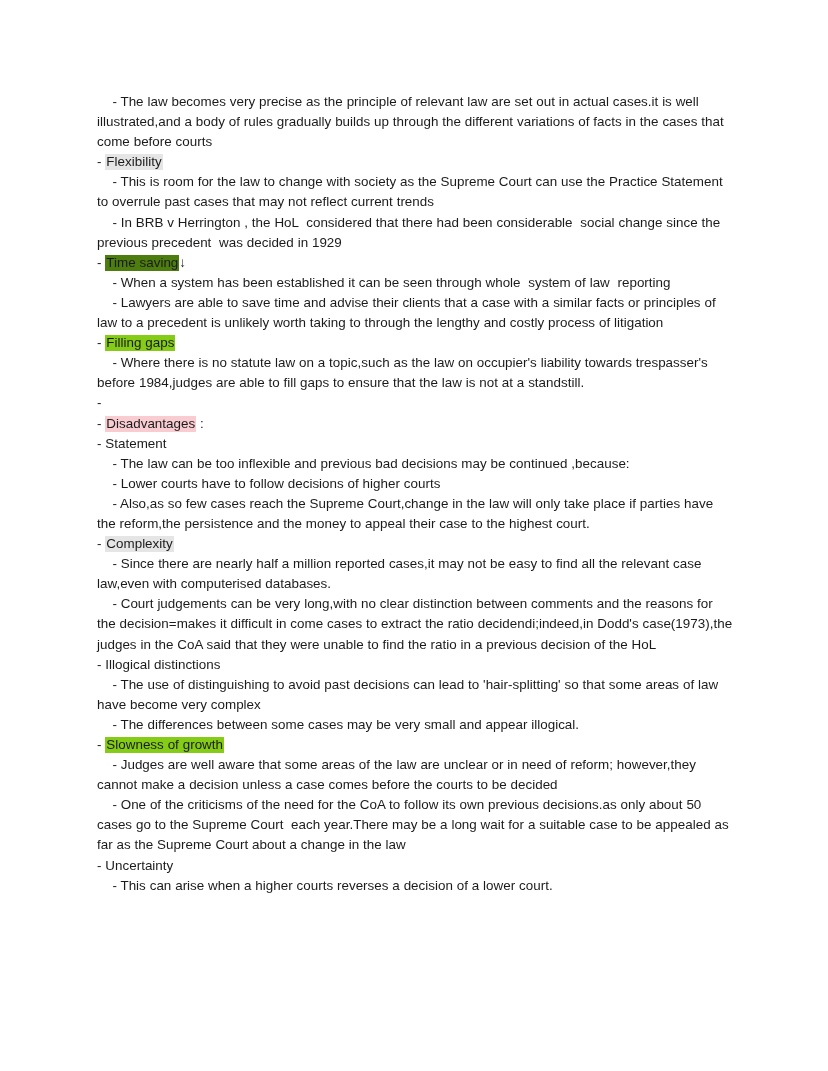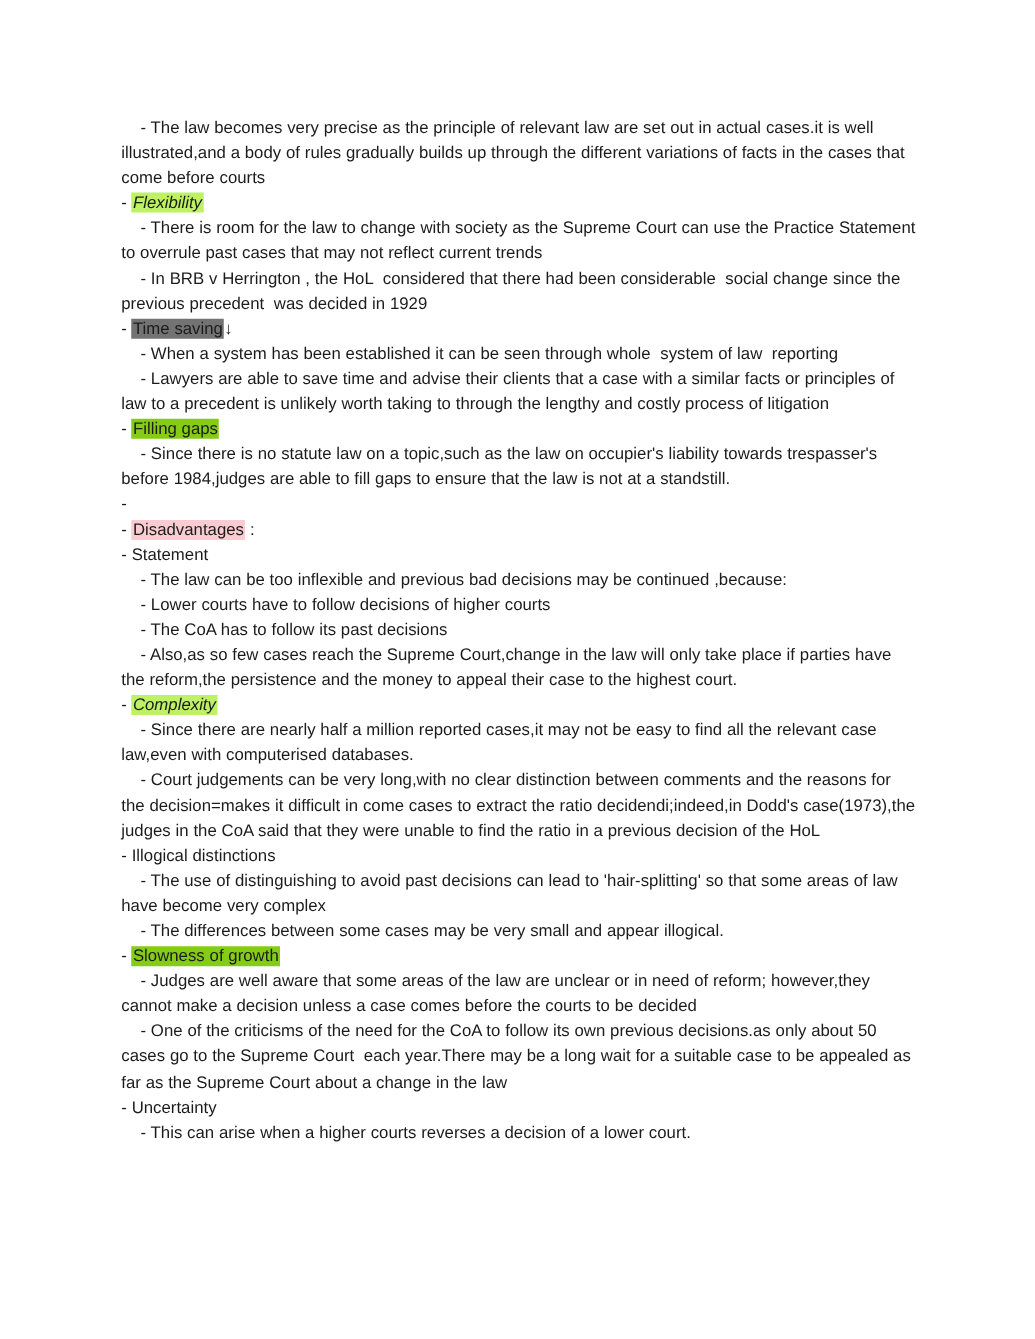--- a/index.html
+++ b/index.html
@@ -39,64 +39,63 @@
     color: #1b1b1b;
   }
   .p.flush {
     text-indent: 0;
   }
   
   .hl {
     padding: 0 1px 1px 1px;
     border-radius: 0;
   }
-  .hl-blue   { background: #bef264; font-style: italic; }
-  .hl-orange { background: #737373; }
+  .hl-blue   { background: #e5e5e5; }
+  .hl-orange { background: #4d7c0f; }
   .hl-green  { background: #84cc16; }
   .hl-pink   { background: #f8ccd1; }
 
   .arrow {
     font-size: 13.4px;
   }
 </style>
 </head>
 <body>
 
 <div class="page">
   <div class="doc-body">
 
     <p class="p">    - The law becomes very precise as the principle of relevant law are set out in actual cases.it is well illustrated,and a body of rules gradually builds up through the different variations of facts in the cases that come before courts</p>
 
     <p class="p flush"><span>- </span><span class="hl hl-blue">Flexibility</span></p>
 
-    <p class="p">    - There is room for the law to change with society as the Supreme Court can use the Practice Statement to overrule past cases that may not reflect current trends</p>
+    <p class="p">    - This is room for the law to change with society as the Supreme Court can use the Practice Statement to overrule past cases that may not reflect current trends</p>
 
     <p class="p">    - In BRB v Herrington , the HoL  considered that there had been considerable  social change since the previous precedent  was decided in 1929</p>
 
     <p class="p flush"><span>- </span><span class="hl hl-orange">Time saving</span><span class="arrow">↓</span></p>
 
     <p class="p">    - When a system has been established it can be seen through whole  system of law  reporting</p>
 
     <p class="p">    - Lawyers are able to save time and advise their clients that a case with a similar facts or principles of law to a precedent is unlikely worth taking to through the lengthy and costly process of litigation</p>
 
     <p class="p flush"><span>- </span><span class="hl hl-green">Filling gaps</span></p>
 
-    <p class="p">    - Since there is no statute law on a topic,such as the law on occupier's liability towards trespasser's before 1984,judges are able to fill gaps to ensure that the law is not at a standstill.</p>
+    <p class="p">    - Where there is no statute law on a topic,such as the law on occupier's liability towards trespasser's before 1984,judges are able to fill gaps to ensure that the law is not at a standstill.</p>
 
     <p class="p flush">-</p>
 
     <p class="p flush"><span>- </span><span class="hl hl-pink">Disadvantages</span><span> :</span></p>
 
     <p class="p flush">- Statement</p>
 
     <p class="p">    - The law can be too inflexible and previous bad decisions may be continued ,because:</p>
 
     <p class="p">    - Lower courts have to follow decisions of higher courts</p>
 
-    <p class="p">    - The CoA has to follow its past decisions</p>
 
     <p class="p">    - Also,as so few cases reach the Supreme Court,change in the law will only take place if parties have the reform,the persistence and the money to appeal their case to the highest court.</p>
 
     <p class="p flush"><span>- </span><span class="hl hl-blue">Complexity</span></p>
 
     <p class="p">    - Since there are nearly half a million reported cases,it may not be easy to find all the relevant case law,even with computerised databases.</p>
 
     <p class="p">    - Court judgements can be very long,with no clear distinction between comments and the reasons for the decision=makes it difficult in come cases to extract the ratio decidendi;indeed,in Dodd's case(1973),the judges in the CoA said that they were unable to find the ratio in a previous decision of the HoL</p>
 
     <p class="p flush">- Illogical distinctions</p>

